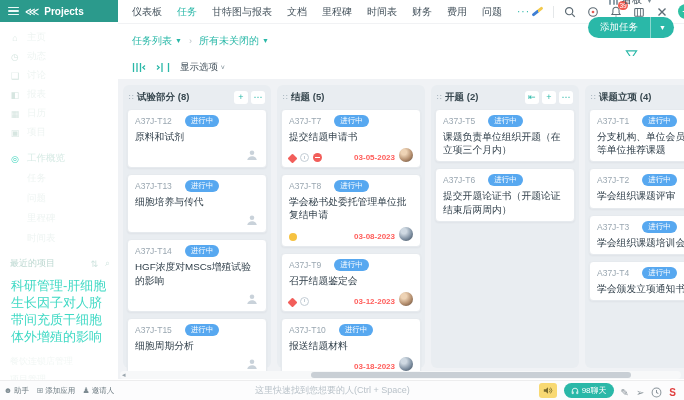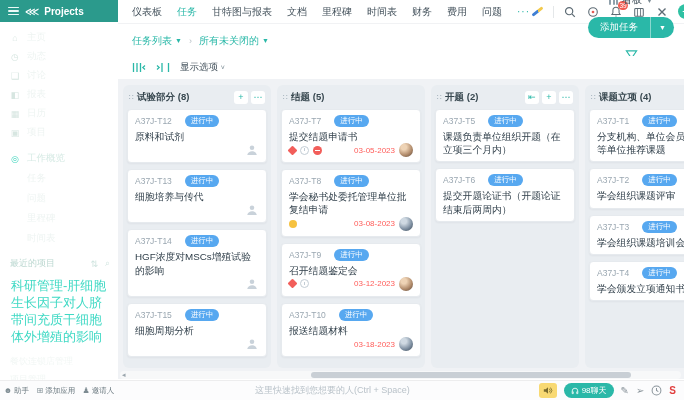--- a/index.html
+++ b/index.html
@@ -75,21 +75,21 @@
   .drag{color:#9fadb7;font-size:8px;letter-spacing:-1px;}
   .col-title{font-size:9.5px;color:#37474f;font-weight:bold;}
   .col-actions{margin-left:auto;display:flex;gap:3px;}
   .col-btn{width:14px;height:13px;background:#fff;border-radius:3px;color:#2ab8a8;font-size:9px;line-height:13px;text-align:center;cursor:pointer;}
   .card{background:#fff;border:1px solid #e6eaee;border-radius:4px;box-shadow:0 1px 2px rgba(31,45,61,.05);
     padding:5px 7px 5px;margin-bottom:6px;cursor:pointer;}
   .card-top{display:flex;align-items:center;gap:13px;}
   .cid{font-size:8.5px;color:#9aa7b1;}
   .status{background:#57a8f0;color:#fff;font-size:7.5px;padding:1px 6px;border-radius:8px;white-space:nowrap;}
   .ctitle{font-size:9.8px;color:#2f3e49;line-height:1.35;margin-top:3px;word-break:break-all;}
-  .meta{display:flex;align-items:center;gap:4px;min-height:14px;}
+  .meta{display:flex;align-items:flex-end;gap:4px;margin-top:5px;min-height:14px;font-weight:bold;}
   .mdate{margin-left:auto;font-size:8px;color:#ff5d5a;}
   .cav{width:14px;height:14px;border-radius:50%;flex:0 0 auto;}
   .cav.photo1{background:radial-gradient(circle at 35% 30%,#eed3b5 20%,#b08a6a 60%,#5f4a3a 95%);}
   .cav.photo2{background:radial-gradient(circle at 35% 30%,#cfd9e2 20%,#7d8ea0 60%,#3c4a58 95%);}
   .cav.ph{margin-left:auto;}
   .i-diamond{width:7px;height:7px;background:#f25e5a;transform:rotate(45deg);border-radius:1px;}
   .i-clock{width:9px;height:9px;border:1px solid #c3cdd5;border-radius:50%;position:relative;}
   .i-clock:after{content:'';position:absolute;left:3.2px;top:1.6px;width:1px;height:3px;background:#c3cdd5;}
   .i-minus{width:9px;height:9px;border-radius:50%;background:#f25e5a;position:relative;}
   .i-minus:after{content:'';position:absolute;left:2px;right:2px;top:3.8px;height:1.4px;background:#fff;}
@@ -100,21 +100,21 @@
   .hs-arrow{font-size:7px;color:#9aa5ad;padding:0 2px;cursor:pointer;}
   .hs-thumb{position:absolute;left:34%;width:57%;height:6px;border-radius:3px;background:#c9cfd5;cursor:pointer;}
 
   
   .bottombar{position:absolute;left:0;right:0;bottom:0;height:20px;background:#fcfcfd;border-top:1px solid #ededee;
     display:flex;align-items:center;}
   .foot-zone{width:118px;display:flex;justify-content:space-around;align-items:center;}
   .foot-item{display:flex;align-items:center;gap:2px;font-size:7.5px;color:#6d7b82;cursor:pointer;}
   .foot-item .fic{font-size:8px;color:#7d8b92;}
   .cmd-input{margin-left:8px;font-size:9px;color:#b9c2c9;cursor:text;flex:1;white-space:nowrap;overflow:hidden;text-align:center;}
-  .widgets{display:flex;align-items:center;gap:7px;padding-right:8px;}
+  .widgets{display:flex;align-items:flex-end;gap:7px;padding-right:8px;}
   .w-speaker{width:18px;height:15px;border-radius:3px;background:#f8d973;display:flex;align-items:center;justify-content:center;cursor:pointer;}
   .w-chat{height:15px;border-radius:8px;background:#2ab8a8;color:#fff;font-size:8px;display:flex;align-items:center;gap:3px;padding:0 7px;cursor:pointer;}
   .w-ic{color:#8a949b;font-size:10px;cursor:pointer;display:flex;align-items:center;}
   .w-s{color:#e03e3e;font-weight:bold;font-size:10px;cursor:pointer;}
 </style>
 </head>
 <body>
 
 <div class="app">
 

